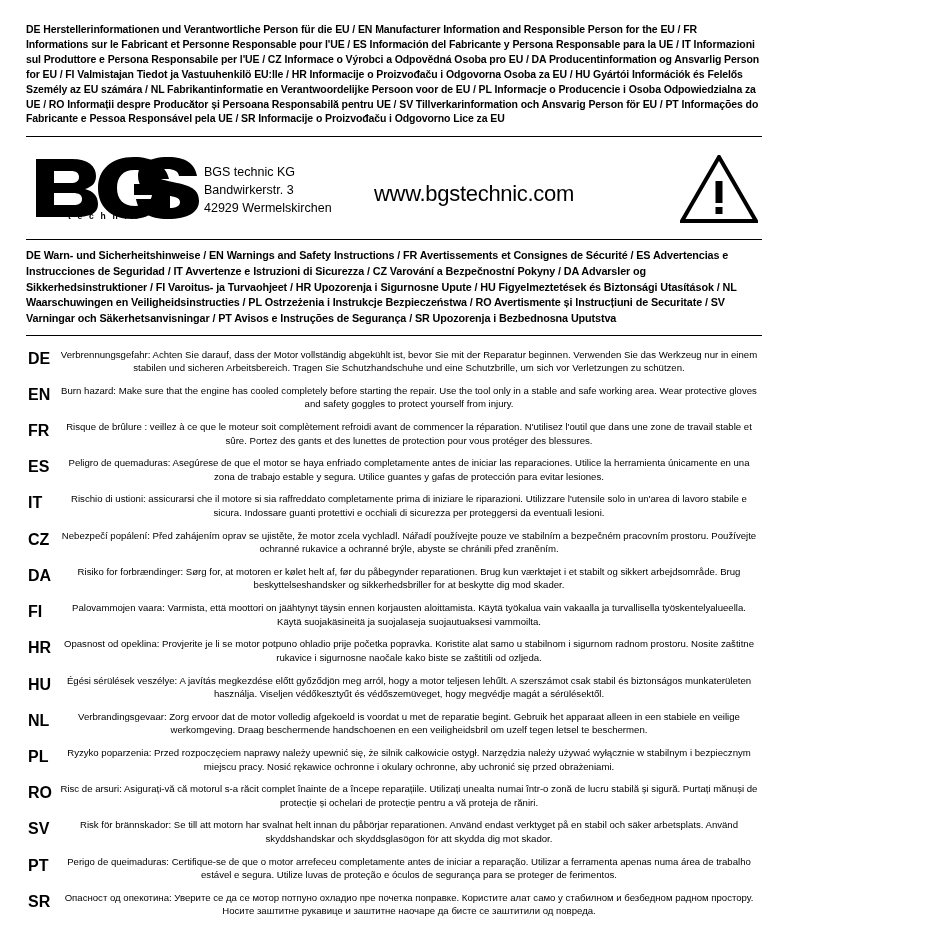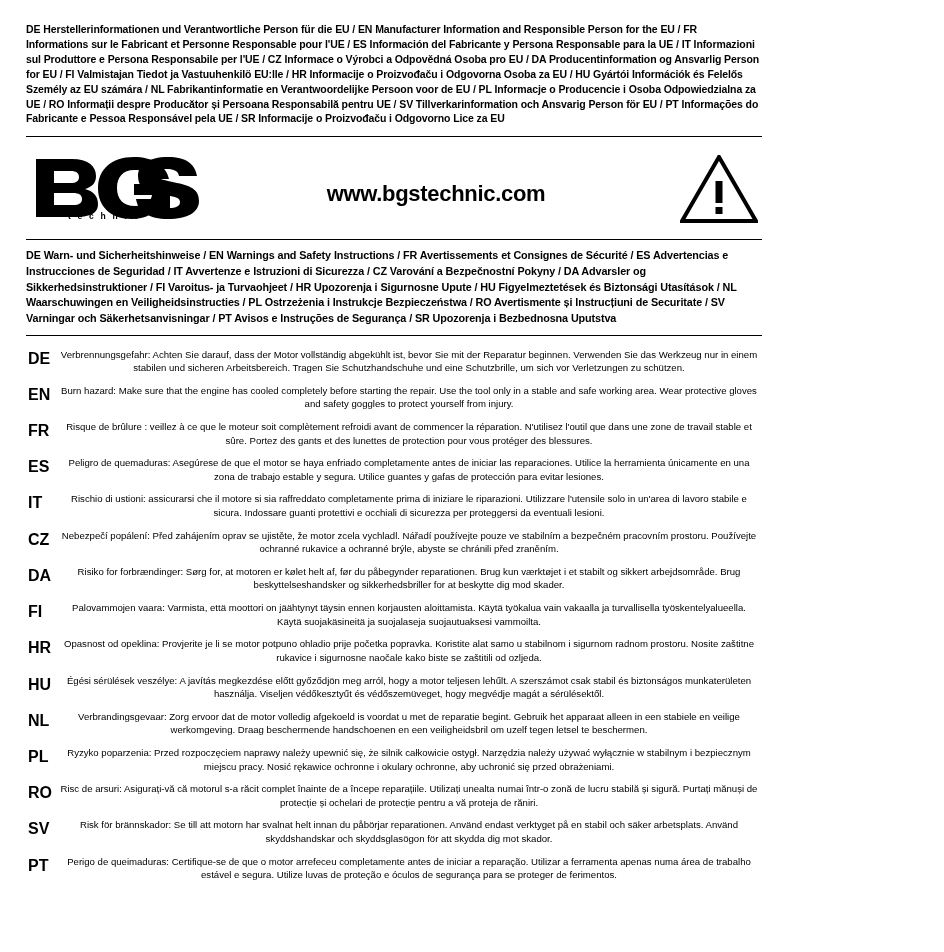--- a/index.html
+++ b/index.html
@@ -60,23 +60,22 @@
     padding-top: 2px;
   }
   .contact-col {
     flex: 0 0 195px;
     font-size: 12.5px;
     line-height: 1.45;
     padding-top: 2px;
   }
   .web-col {
     flex: 1 1 auto;
-    text-align: center;
     font-size: 22px;
-    font-weight: bold;
+    font-weight: normal;
     letter-spacing: -0.3px;
     padding-top: 10px;
   }
   .warn-col {
     flex: 0 0 90px;
     display: flex;
     justify-content: flex-end;
     align-items: center;
     padding-right: 4px;
   }
@@ -134,20 +133,25 @@
                  M20 14 V26 H37 C42 26 45 24 45 20 C45 16 42 14 37 14 Z
                  M20 36 V48 H39 C45 48 48 46 48 42 C48 38 45 36 39 36 Z" fill="#000"></path>
 
         <path d="M104 22 C102 15 95 13 86 13 C75 13 69 20 69 31 C69 42 75 49 87 49 C96 49 103 46 104 38 H86 V27 H122 V60 H108 V53 C103 58 95 62 84 62 C62 62 50 49 50 31 C50 13 63 0 86 0 C104 0 118 8 121 22 Z" transform="translate(14,0)" fill="#000"></path>
 
         <path d="M136 42 C137 48 143 51 151 51 C158 51 162 49 162 45 C162 41 158 40 148 38 L140 37 C126 35 120 29 120 19 C120 8 130 0 150 0 C168 0 177 7 179 19 H161 C160 14 156 12 149 12 C143 12 139 14 139 18 C139 21 142 22 150 24 L159 26 C175 29 181 34 181 44 C181 55 170 62 150 62 C131 62 120 55 118 42 Z" transform="translate(-16,0)" fill="#000"></path>
       </svg>
       <div style="font-size:8.5px; letter-spacing:2.2px; font-weight:bold; margin:-8px 0 0 34px;">t e c h n i c</div>
     </div>
 
+    <div class="addr-col">
+      <div>BGS technic KG</div>
+      <div>Bandwirkerstr. 3</div>
+      <div>42929 Wermelskirchen</div>
+    </div>
 
 
     <div class="web-col">www.bgstechnic.com</div>
 
     <div class="warn-col">
       <svg width="78" height="68" viewBox="0 0 78 68">
         <path d="M39 2 L76 66 H2 Z" fill="none" stroke="#000" stroke-width="4" stroke-linejoin="miter"></path>
         <rect x="35.5" y="26" width="7" height="22" fill="#000"></rect>
         <rect x="35.5" y="52" width="7" height="7" fill="#000"></rect>
       </svg>
@@ -216,16 +220,20 @@
       <div class="warn-text">Risc de arsuri: Asigurați-vă că motorul s-a răcit complet înainte de a începe reparațiile. Utilizați unealta numai într-o zonă de lucru stabilă și sigură. Purtați mănuși de protecție și ochelari de protecție pentru a vă proteja de răniri.</div>
     </div>
     <div class="warn-row">
       <div class="warn-code">SV</div>
       <div class="warn-text">Risk för brännskador: Se till att motorn har svalnat helt innan du påbörjar reparationen. Använd endast verktyget på en stabil och säker arbetsplats. Använd skyddshandskar och skyddsglasögon för att skydda dig mot skador.</div>
     </div>
     <div class="warn-row">
       <div class="warn-code">PT</div>
       <div class="warn-text">Perigo de queimaduras: Certifique-se de que o motor arrefeceu completamente antes de iniciar a reparação. Utilizar a ferramenta apenas numa área de trabalho estável e segura. Utilize luvas de proteção e óculos de segurança para se proteger de ferimentos.</div>
     </div>
+    <div class="warn-row">
+      <div class="warn-code">SR</div>
+      <div class="warn-text">Опасност од опекотина: Уверите се да се мотор потпуно охладио пре почетка поправке. Користите алат само у стабилном и безбедном радном простору. Носите заштитне рукавице и заштитне наочаре да бисте се заштитили од повреда.</div>
+    </div>
 
   </div>
 
 </div>
 
 </body></html>

